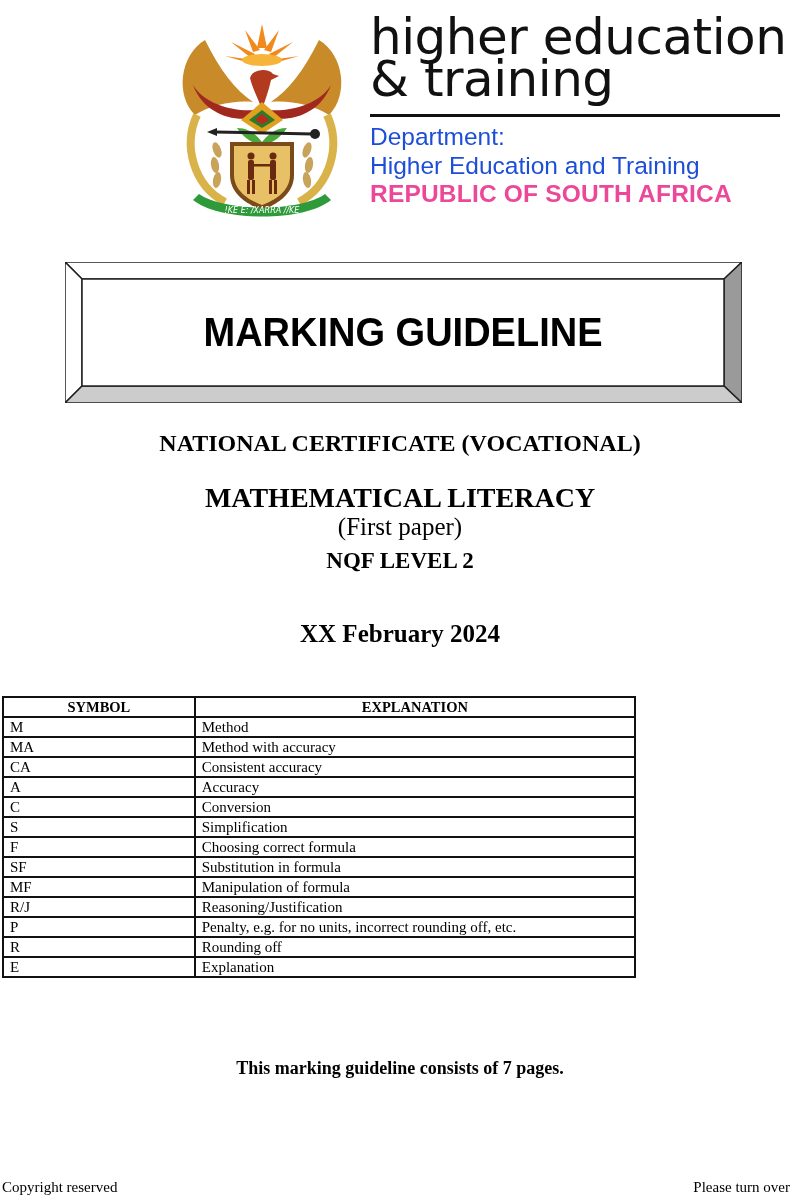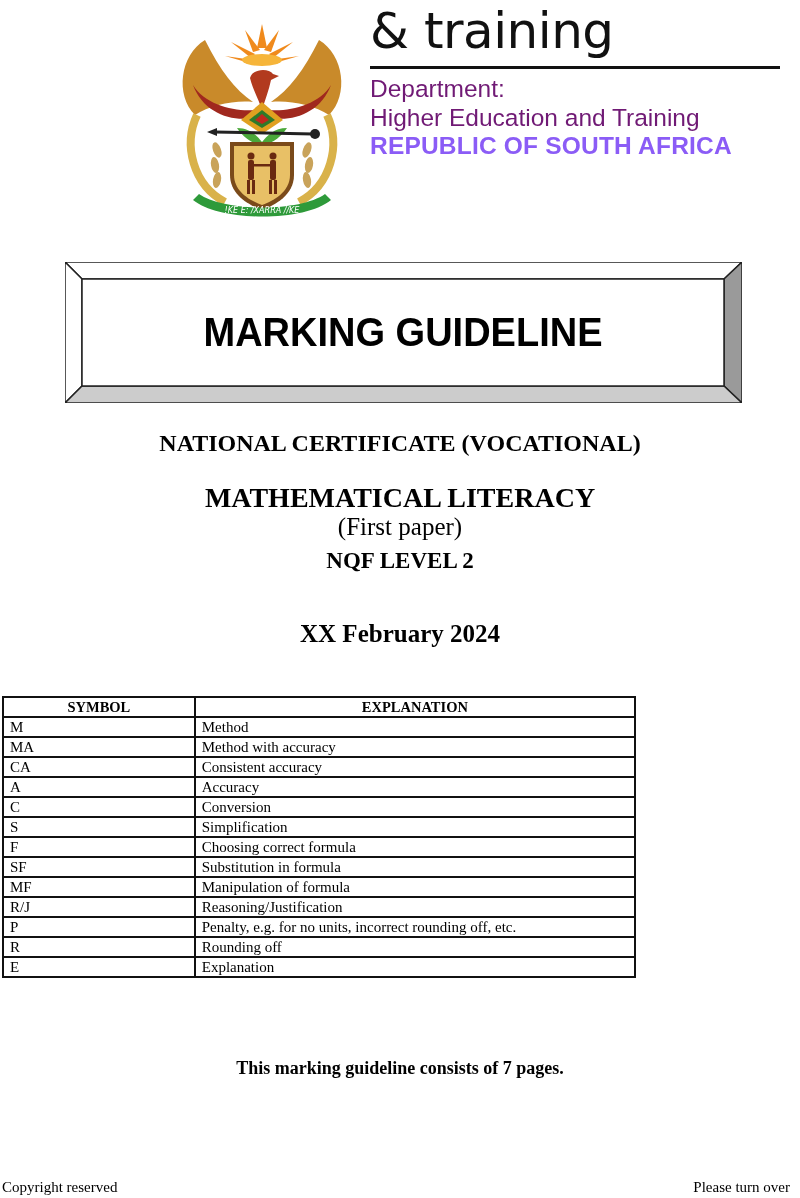--- a/index.html
+++ b/index.html
@@ -10,22 +10,22 @@
 
   
   .crest { position: absolute; left: 165px; top: 10px; width: 195px; height: 215px; }
   .brand { position: absolute; left: 370px; top: 10px; width: 420px; }
   .brand .l1, .brand .l2 {
     font-family: "DejaVu Sans", "Liberation Sans", sans-serif;
     font-size: 50px; line-height: 42px; letter-spacing: -0.5px; color: #111;
   }
   .brand .l1 { margin-top: 6px; }
   .brand .rule { height: 3px; background: #111; width: 410px; margin-top: 14px; }
-  .brand .dept { font-size: 24.5px; line-height: 29px; margin-top: 5px; color: #701a75; }
-  .brand .rsa  { font-size: 24.5px; line-height: 28px; font-weight: bold; color: #8b5cf6; letter-spacing: 0.2px; }
+  .brand .dept { font-size: 24.5px; line-height: 29px; margin-top: 5px; color: #1d4ed8; }
+  .brand .rsa  { font-size: 24.5px; line-height: 28px; font-weight: bold; color: #ec4899; letter-spacing: 0.2px; }
 
   
   .title-box { position: absolute; left: 65px; top: 262px; width: 677px; height: 141px; }
   .title-box svg { position: absolute; left: 0; top: 0; }
   .title-text {
     position: absolute; left: 82px; top: 279px; width: 642px; height: 107px;
     display: flex; align-items: center; justify-content: center;
     font-family: "Liberation Sans", "DejaVu Sans", sans-serif; font-weight: bold;
     font-size: 40px; letter-spacing: 0px; transform: scaleX(0.95);
   }
@@ -116,20 +116,21 @@
       <rect x="109" y="170" width="3" height="14"></rect>
       <rect x="89" y="154" width="16" height="2.5"></rect>
     </g>
 
     <path d="M28,190 C55,212 140,212 166,190 L160,184 C135,202 60,202 34,184 Z" fill="#2e9a3a"></path>
     <text x="97" y="203" text-anchor="middle" font-family="DejaVu Sans, sans-serif" font-size="8" fill="#ffffff" font-style="italic">!KE E: /XARRA //KE</text>
   </svg>
 </div>
 
 <div class="brand">
+  <div class="l1">higher education</div>
   <div class="l2">&amp; training</div>
   <div class="rule"></div>
   <div class="dept sans">Department:</div>
   <div class="dept sans" style="margin-top:0">Higher Education and Training</div>
   <div class="rsa sans">REPUBLIC OF SOUTH AFRICA</div>
 </div>
 
 <div class="title-box">
   <svg width="677" height="141" viewBox="0 0 677 141">
 

